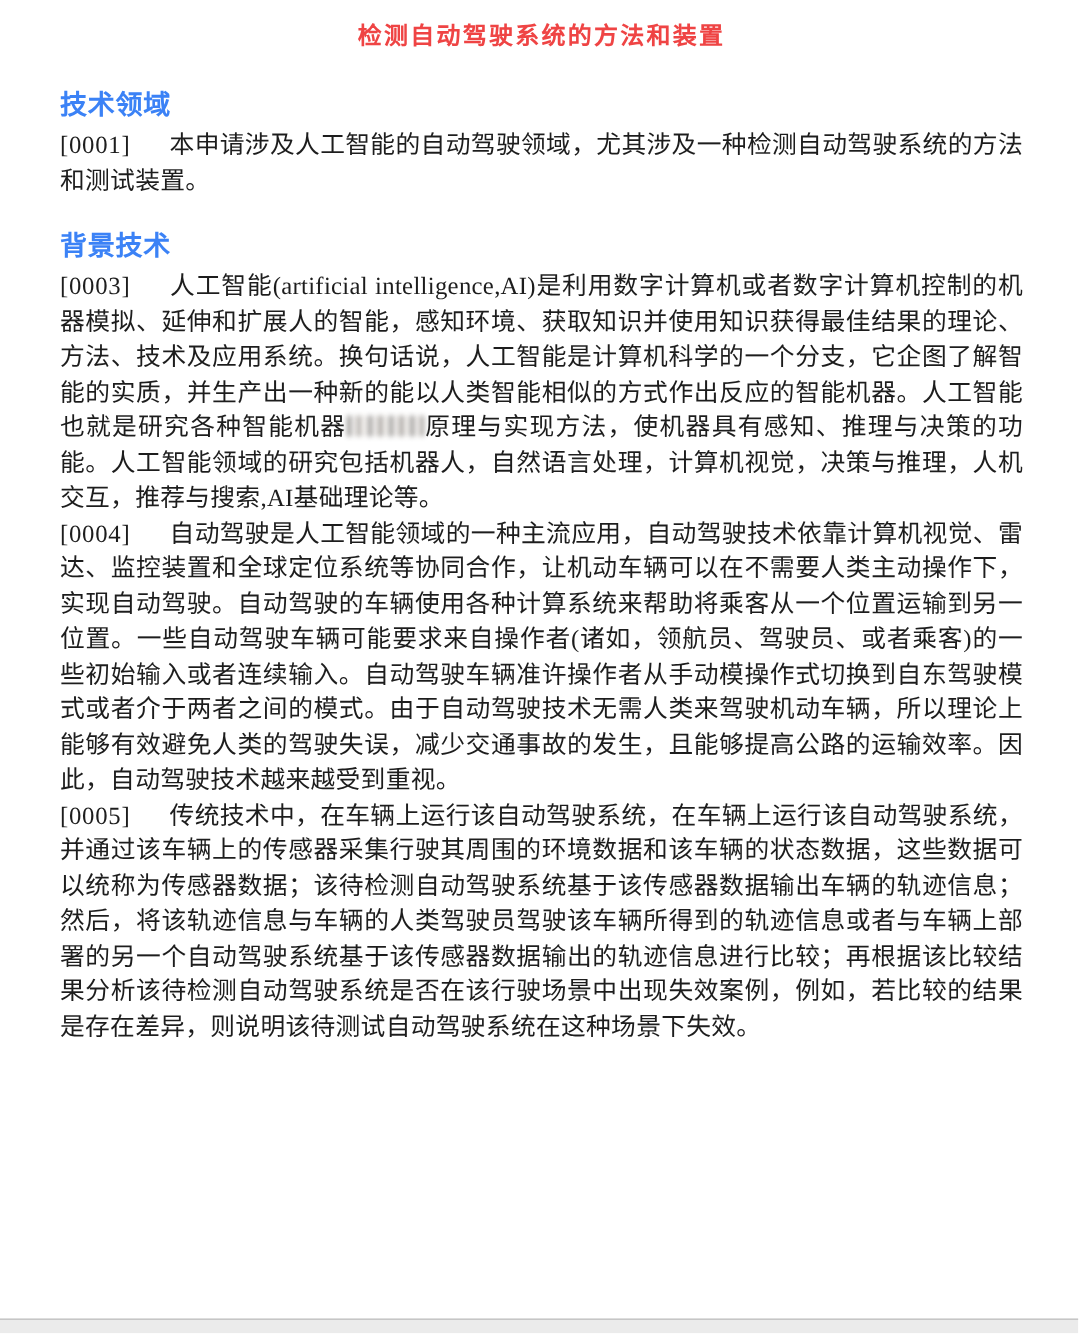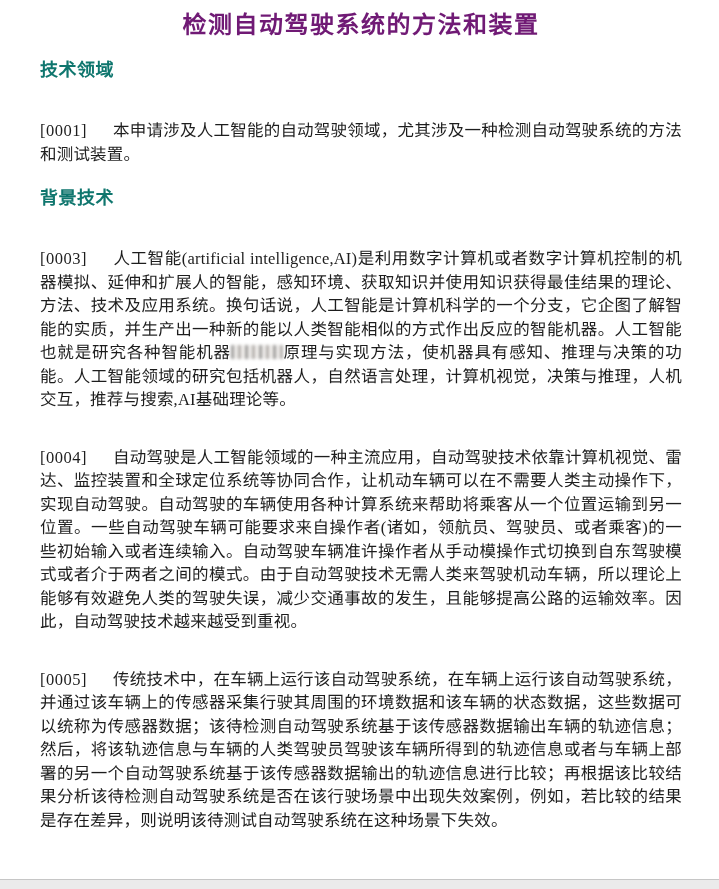--- a/index.html
+++ b/index.html
@@ -16,48 +16,47 @@
     font-family: "Liberation Serif", "DejaVu Serif", serif;
     color: #1d1d1d;
     box-sizing: border-box;
   }
   .content {
     padding: 0 37px 0 40px;
   }
   h1.doc-title {
     margin: 12px 0 0 0;
     text-align: center;
-    font-size: 24px;
+    font-size: 16px;
     font-weight: bold;
     letter-spacing: 1.5px;
     line-height: 26px;
-    color: #701a75;
+    color: #ef4444;
   }
   h2.sec-heading {
     margin: 20px 0 3px 0;
     font-size: 18px;
     font-weight: bold;
     line-height: 24px;
-    color: #0f766e;
+    color: #3b82f6;
     letter-spacing: 0.5px;
   }
   p.para {
     margin: 0;
     font-size: 16.5px;
     line-height: 23.5px;
     text-align: justify;
     text-justify: inter-character;
     color: #1d1d1d;
     letter-spacing: 0.2px;
   }
   .para-tag {
     display: inline-block;
     margin-right: 26px;
     letter-spacing: 0.5px;
-    margin-top: 34px;
   }
   .redaction {
     display: inline-block;
     width: 52px;
     height: 14px;
     vertical-align: -1px;
     border-radius: 1px;
     background: repeating-linear-gradient(
       90deg,
       rgba(130,128,126,0.85) 0px, rgba(130,128,126,0.85) 3px,

